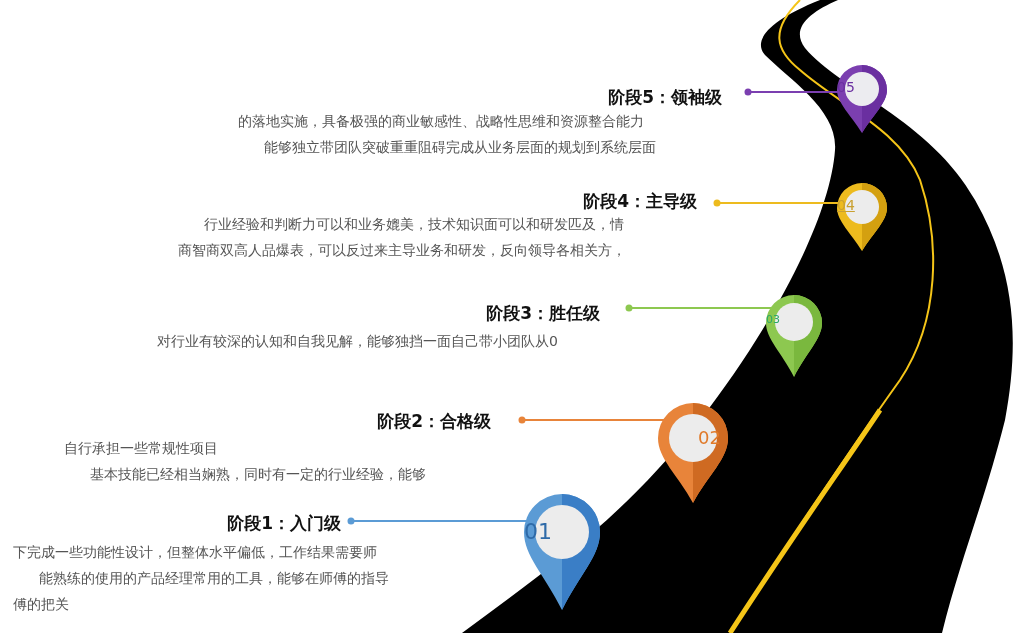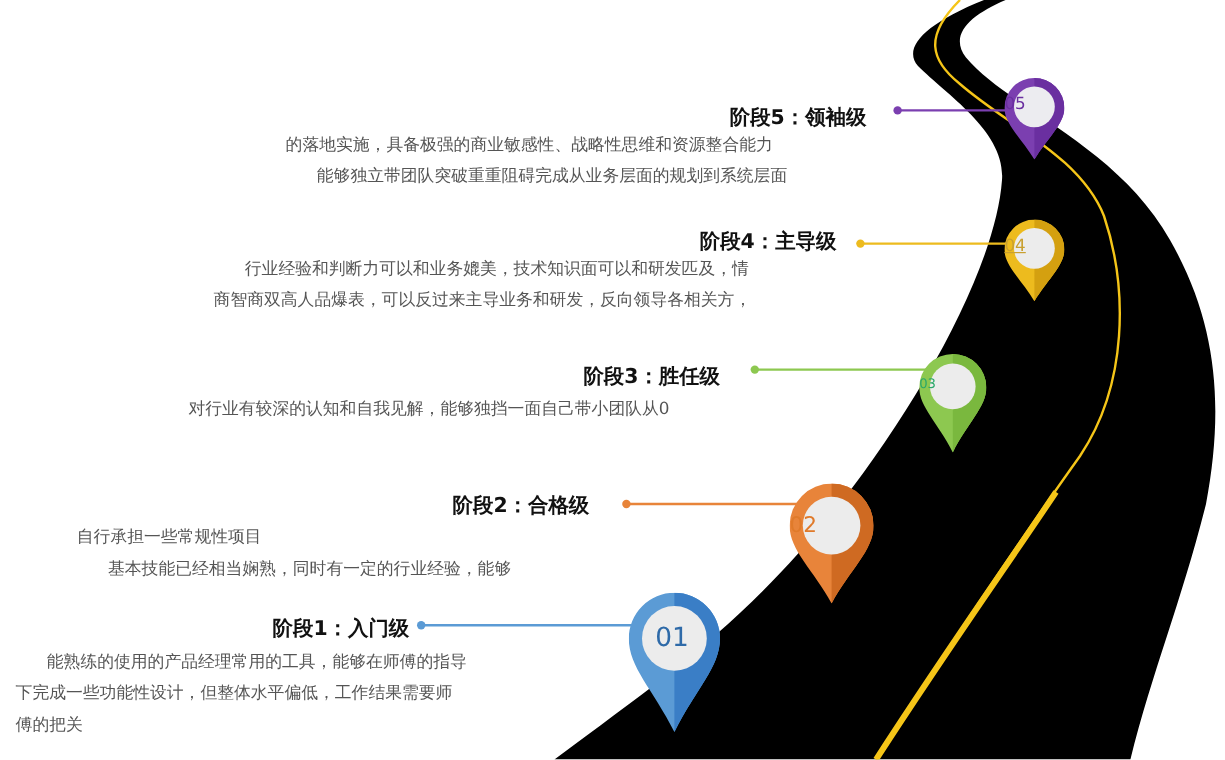--- a/index.html
+++ b/index.html
@@ -63,30 +63,30 @@
   </svg>
   <div class="pin-num" style="width:56px;top:18px;font-size:11px;color:#2AA86A;">03</div>
 </div>
 
 <div class="pin" style="left:658px;top:403px;width:70px;height:100px;">
   <svg width="70" height="100" viewBox="0 0 70 100">
     <path d="M35,0 A35,35 0 0 1 70,35 C70,56 50,72 35,100 C20,72 0,56 0,35 A35,35 0 0 1 35,0 Z" fill="#E8843A"></path>
     <path d="M35,0 A35,35 0 0 1 70,35 C70,56 50,72 35,100 Z" fill="#CF6A22"></path>
     <circle cx="35" cy="35" r="24" fill="#ECECEC"></circle>
   </svg>
-  <div class="pin-num" style="width:70px;top:24px;font-size:18px;color:#E07A2A;">02</div>
+  <div class="pin-num" style="width:70px;top:24px;font-size:18px;color:#E07A2A;margin-left:40px;">02</div>
 </div>
 
 <div class="pin" style="left:524px;top:494px;width:76px;height:116px;">
   <svg width="76" height="116" viewBox="0 0 76 116">
     <path d="M38,0 A38,38 0 0 1 76,38 C76,62 56,80 38,116 C20,80 0,62 0,38 A38,38 0 0 1 38,0 Z" fill="#5B9BD5"></path>
     <path d="M38,0 A38,38 0 0 1 76,38 C76,62 56,80 38,116 Z" fill="#3A7EC6"></path>
     <circle cx="38" cy="38" r="27" fill="#ECECEC"></circle>
   </svg>
-  <div class="pin-num" style="width:76px;top:25px;font-size:22px;color:#2E6AA8;margin-left:22px;">01</div>
+  <div class="pin-num" style="width:76px;top:25px;font-size:22px;color:#2E6AA8;">01</div>
 </div>
 
 <div class="title" style="right:299px;top:86px;margin-left:12px;">阶段5：领袖级</div>
 <div class="desc" style="left:238px;top:108px;width:490px;">
   <p>的落地实施，具备极强的商业敏感性、战略性思维和资源整合能力</p>
   <p style="padding-left:26px;">能够独立带团队突破重重阻碍完成从业务层面的规划到系统层面</p>
 </div>
 
 <div class="title" style="right:324px;top:190px;">阶段4：主导级</div>
 <div class="desc" style="left:178px;top:211px;width:530px;">
@@ -100,16 +100,16 @@
 </div>
 
 <div class="title" style="right:530px;top:410px;">阶段2：合格级</div>
 <div class="desc" style="left:64px;top:435px;width:440px;">
   <p>自行承担一些常规性项目</p>
   <p style="padding-left:26px;">基本技能已经相当娴熟，同时有一定的行业经验，能够</p>
 </div>
 
 <div class="title" style="right:680px;top:512px;">阶段1：入门级</div>
 <div class="desc" style="left:13px;top:539px;width:460px;">
+  <p>下完成一些功能性设计，但整体水平偏低，工作结果需要师</p>
   <p style="padding-left:26px;">能熟练的使用的产品经理常用的工具，能够在师傅的指导</p>
-  <p>下完成一些功能性设计，但整体水平偏低，工作结果需要师</p>
   <p>傅的把关</p>
 </div>
 
 </body></html>

